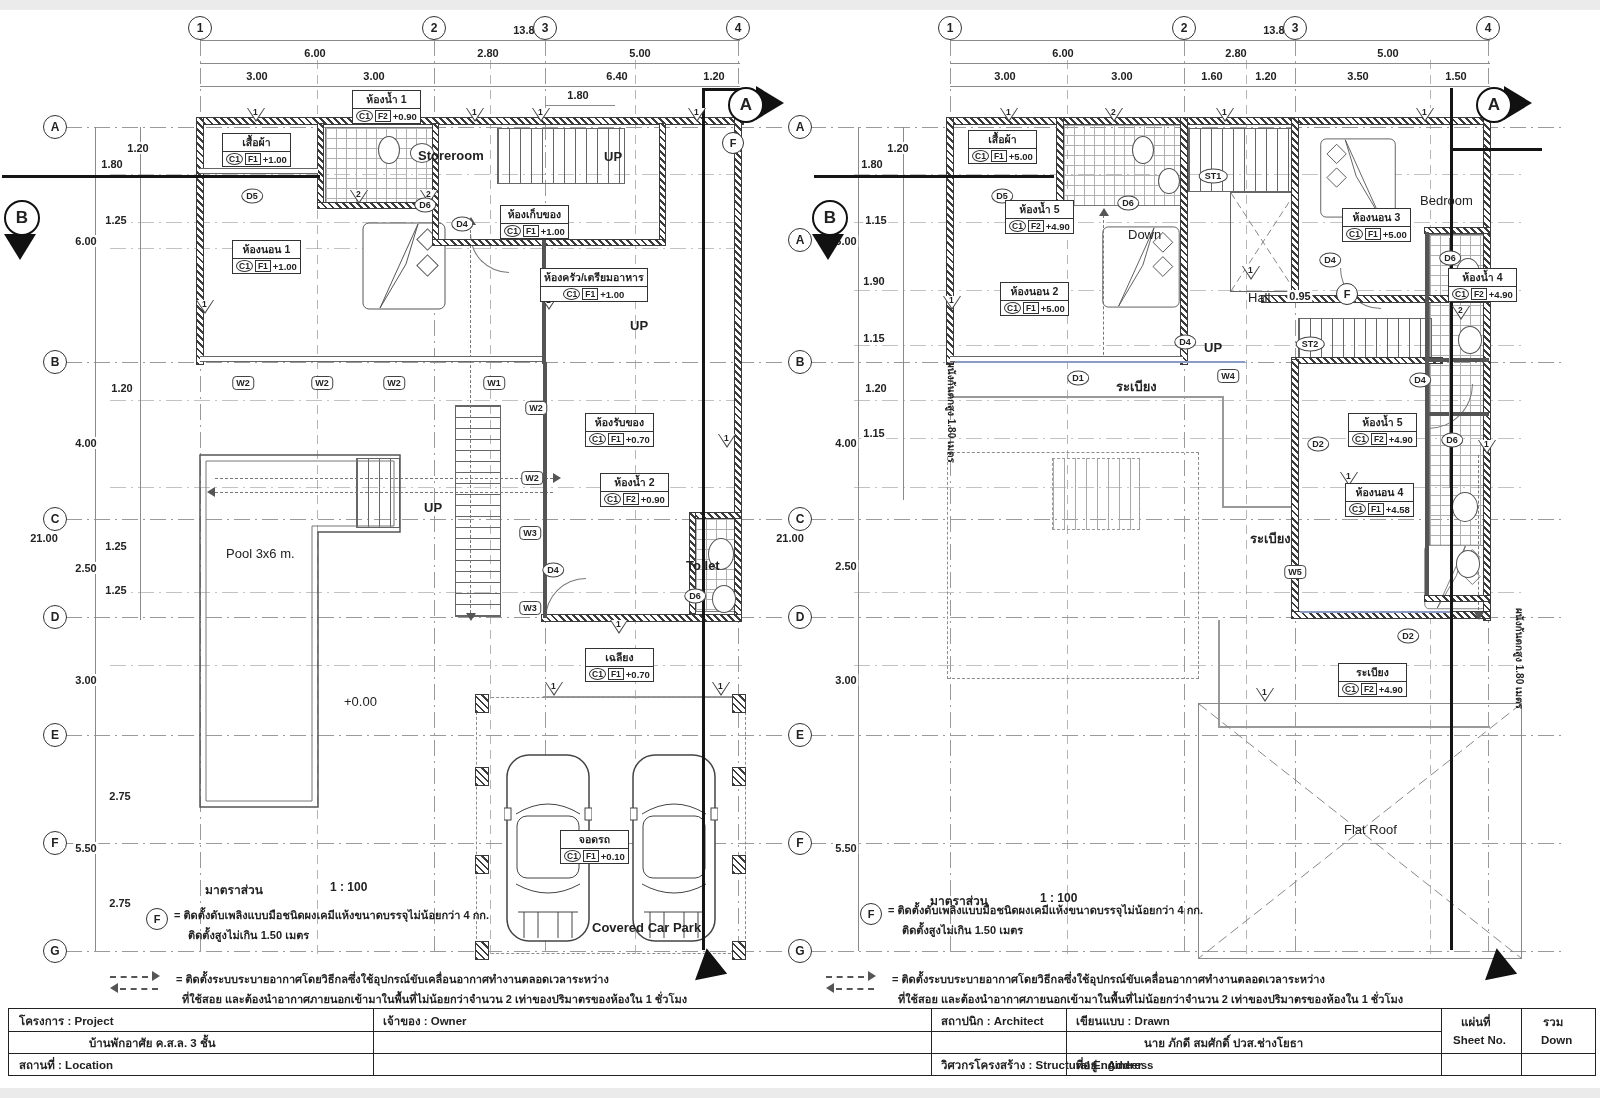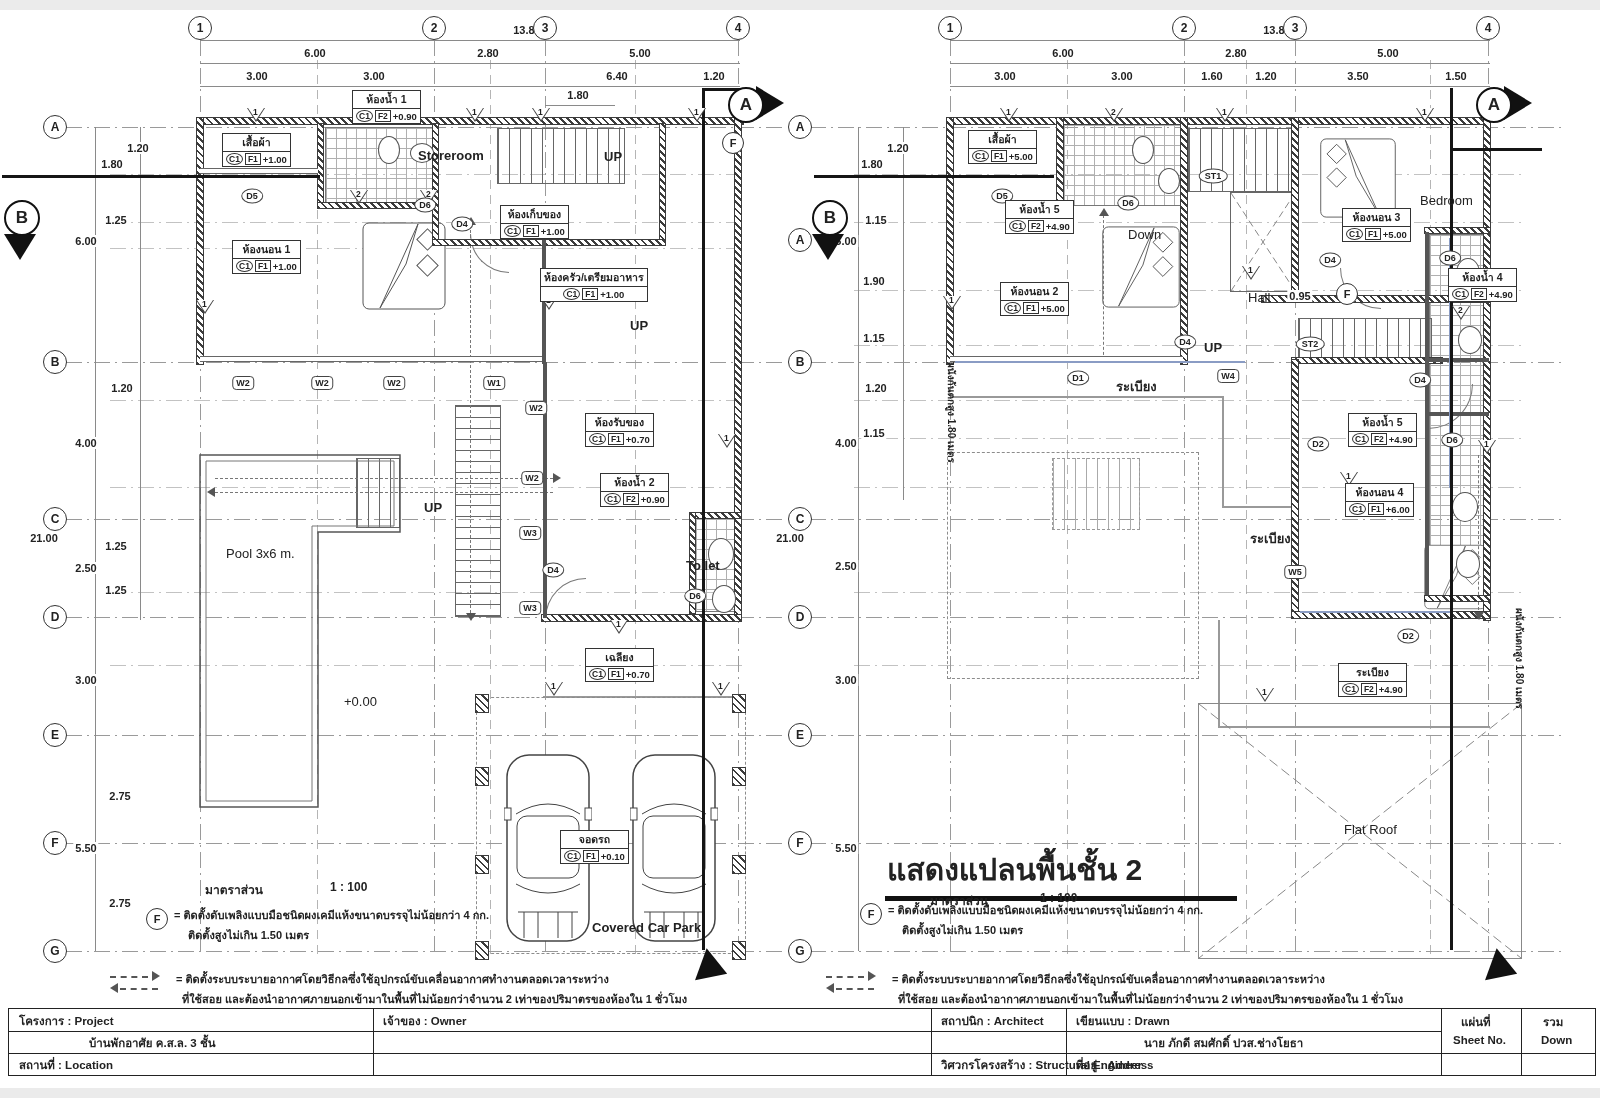--- a/index.html
+++ b/index.html
@@ -402,33 +402,32 @@
         <span class="rc">C1</span>
         <span class="rf">F2</span>
         <span class="rl">+4.90</span>
       </div>
   </div>
   <div class="room" style="left:1345px;top:483px">
     <div class="rn">ห้องนอน 4</div>
     <div class="rt">
         <span class="rc">C1</span>
         <span class="rf">F1</span>
-        <span class="rl">+6.00</span>
+        <span class="rl">+4.58</span>
       </div>
   </div>
   <div class="room" style="left:1338px;top:663px">
     <div class="rn">ระเบียง</div>
     <div class="rt">
         <span class="rc">C1</span>
         <span class="rf">F2</span>
         <span class="rl">+4.90</span>
       </div>
   </div>
 
-  <div class="ptitle" style="left:885px;top:846px;width:340px;font-size:30px">แสดงแปลนพื้นชั้น 2</div>
   <div class="pscale" style="left:930px;top:891px">มาตราส่วน</div>
   <div class="pscale" style="left:1040px;top:891px">1   :   100</div>
   <div class="fcirc" style="left:860px;top:903px">F</div>
   <div class="note" style="left:888px;top:901px">= ติดตั้งดับเพลิงแบบมือชนิดผงเคมีแห้งขนาดบรรจุไม่น้อยกว่า 4 กก.</div>
   <div class="note" style="left:902px;top:921px">ติดตั้งสูงไม่เกิน 1.50 เมตร</div>
   <div class="abs" style="left:826px;top:976px;width:60px;height:16px;z-index:6">
     <div class="dsh" style="left:0;top:0;width:38px"></div>
     <div class="thR" style="left:42px;top:-5px"></div>
     <div class="dsh" style="left:10px;top:12px;width:38px"></div>
     <div class="thL" style="left:0;top:7px"></div>

